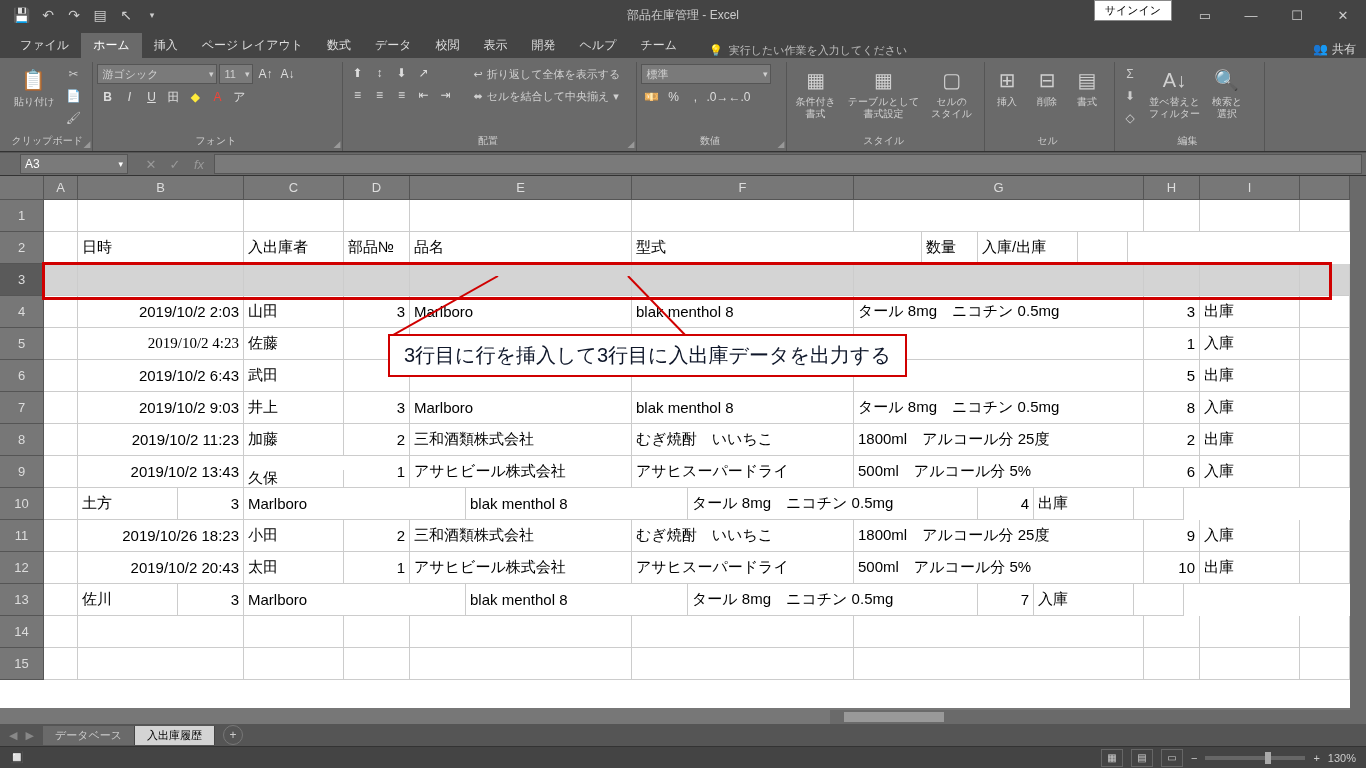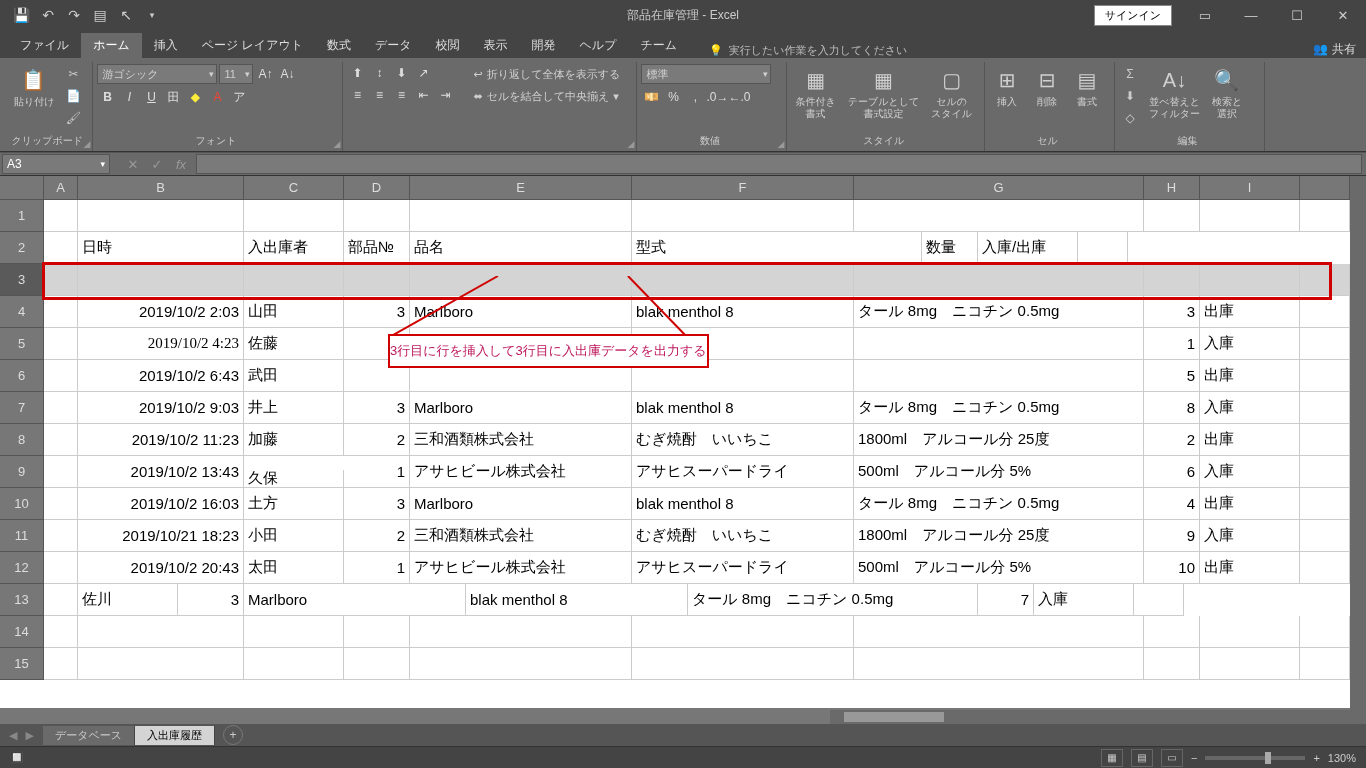--- a/index.html
+++ b/index.html
@@ -1,21 +1,21 @@
 <!DOCTYPE html>
 <html><head>
 <meta charset="utf-8">
 <style>
 *{margin:0;padding:0;box-sizing:border-box;font-family:"Yu Gothic UI","Meiryo",sans-serif}
 body{width:1366px;height:768px;background:#444;overflow:hidden;position:relative;font-size:12px;color:#d0d0d0}
 .titlebar{height:30px;background:#444;display:flex;align-items:center;position:relative}
 .qat{display:flex;align-items:center;gap:2px;padding-left:10px}
 .qat-btn{width:24px;height:24px;display:flex;align-items:center;justify-content:center;color:#ccc;font-size:14px}
 .title-center{position:absolute;left:50%;transform:translateX(-50%);color:#ccc;font-size:12px}
-.title-right{position:absolute;right:0;display:flex;align-items:center;gap:0}
+.title-right{position:absolute;right:0;display:flex;align-items:flex-start;gap:0}
 .signin{background:#fff;color:#000;padding:2px 10px;font-size:11px;margin-right:10px;border:1px solid #888}
 .win-btn{width:46px;height:30px;display:flex;align-items:center;justify-content:center;color:#ccc;font-size:13px}
 .tabs{height:28px;background:#444;display:flex;align-items:flex-end;padding-left:8px;position:relative}
 .tab{padding:4px 12px;color:#ddd;font-size:12px;cursor:pointer}
 .tab.active{background:#6a6a6a;color:#fff}
 .tellme{margin-left:20px;color:#bbb;font-size:11px;display:flex;align-items:center;gap:6px}
 .share{position:absolute;right:10px;color:#ddd;font-size:12px}
 .ribbon{height:94px;background:#6a6a6a;border-bottom:1px solid #333;display:flex;padding:4px 0 0 6px}
 .rgroup{display:flex;flex-direction:column;justify-content:space-between;border-right:1px solid #555;padding:2px 8px 2px 4px;min-width:60px}
 .rgroup-body{display:flex;flex:1;gap:4px;align-items:flex-start}
@@ -25,40 +25,40 @@
 .big-btn .lbl{font-size:10px;text-align:center;line-height:1.2}
 .stack{display:flex;flex-direction:column;gap:2px;justify-content:center}
 .mini{width:22px;height:20px;display:flex;align-items:center;justify-content:center;font-size:12px;color:#ccc}
 .combo{background:#7a7a7a;border:1px solid #555;height:20px;padding:0 16px 0 4px;font-size:11px;display:inline-flex;align-items:center;position:relative;min-width:60px}
 .combo::after{content:"▾";position:absolute;right:3px;font-size:9px}
 .row{display:flex;gap:2px;align-items:center}
 .fmt-btn{width:20px;height:18px;display:flex;align-items:center;justify-content:center;font-size:12px;color:#ddd}
 .long-btn{display:flex;align-items:center;gap:4px;padding:0 6px;height:20px;font-size:11px}
 .dlg{font-size:9px;position:absolute;right:2px;bottom:2px;color:#999}
 .fbar{height:24px;background:#6a6a6a;border-top:1px solid #555;border-bottom:1px solid #333;display:flex;align-items:center}
-.namebox{width:108px;height:20px;background:#7a7a7a;border:1px solid #555;margin-left:2px;padding:0 4px;color:#fff;font-size:12px;display:flex;align-items:center;position:relative}
+.namebox{width:108px;height:20px;background:#7a7a7a;border:1px solid #555;margin-left:20px;padding:0 4px;color:#fff;font-size:12px;display:flex;align-items:center;position:relative}
 .namebox::after{content:"▾";position:absolute;right:4px;font-size:9px}
 .fx-btns{display:flex;gap:2px;margin-left:12px}
 .fx-btn{width:22px;height:20px;display:flex;align-items:center;justify-content:center;color:#999;font-size:13px}
 .fbar-input{flex:1;height:20px;background:#7a7a7a;border:1px solid #555;margin:0 4px}
 .sheet-area{position:absolute;top:176px;left:0;right:0;bottom:44px;background:#777}
 .grid{position:absolute;top:0;left:0;right:16px;bottom:16px;background:#fff;overflow:hidden}
 .corner{position:absolute;top:0;left:0;width:44px;height:24px;background:#777;border-right:1px solid #555;border-bottom:1px solid #555}
 .col-hdrs{position:absolute;top:0;left:44px;right:0;height:24px;display:flex;background:#777}
 .ch{border-right:1px solid #555;border-bottom:1px solid #555;color:#ddd;font-size:13px;text-align:center;line-height:24px;flex-shrink:0}
 .row-hdrs{position:absolute;top:24px;left:0;width:44px;background:#777}
 .rh{height:32px;border-right:1px solid #555;border-bottom:1px solid #555;color:#ddd;font-size:13px;text-align:center;line-height:32px}
 .rh.sel{background:#5a5a5a}
 .cells{position:absolute;top:24px;left:44px;right:0;bottom:0}
 .crow{display:flex;height:32px}
 .cell{border-right:1px solid #ccc;border-bottom:1px solid #ccc;padding:0 4px;font-size:15px;color:#000;display:flex;align-items:center;flex-shrink:0;overflow:hidden;white-space:nowrap}
 .cell.r{justify-content:flex-end}
 .sel-row{position:absolute;top:24px;left:44px;right:0;height:32px;background:#d4d4d4;pointer-events:none}
 .hl-row3{position:absolute;border:3px solid #d00000;pointer-events:none}
-.callout{position:absolute;background:#fff;border:2px solid #d00000;padding:6px 0;font-size:13px;color:#be185d;font-weight:500}
+.callout{position:absolute;background:#fff;border:2px solid #d00000;padding:6px 14px;font-size:20px;color:#0f172a;font-weight:500}
 .sheet-tabs{position:absolute;bottom:22px;left:0;right:0;height:22px;background:#555;display:flex;align-items:center}
 .st-nav{display:flex;gap:2px;padding:0 6px}
 .st-nav span{color:#888;font-size:11px;padding:0 3px}
 .st-tab{padding:2px 12px;font-size:11px;background:#6a6a6a;color:#ccc;border-right:1px solid #444}
 .st-tab.active{background:#d4d4d4;color:#000}
 .st-add{width:20px;height:20px;display:flex;align-items:center;justify-content:center;color:#ccc;border:1px solid #777;border-radius:50%;margin-left:8px;font-size:12px}
 .hscroll{position:absolute;right:16px;bottom:22px;width:520px;height:14px;background:#6a6a6a}
 .hscroll-thumb{position:absolute;left:14px;width:100px;height:10px;top:2px;background:#999}
 .vscroll{position:absolute;right:0;top:176px;bottom:44px;width:16px;background:#6a6a6a}
 .status{position:absolute;bottom:0;left:0;right:0;height:22px;background:#444;display:flex;align-items:center;justify-content:space-between;padding:0 10px;font-size:11px;color:#ccc;border-top:1px solid #333}
@@ -169,20 +169,21 @@
     </div>
    </div>
    <div class="stack" style="gap:2px;margin-left:8px">
     <div class="long-btn">
             <span>↩</span>
             <span>折り返して全体を表示する</span>
           </div>
     <div class="long-btn"><span>⬌</span><span>セルを結合して中央揃え</span> ▾</div>
    </div>
   </div>
+  <div class="rgroup-label">配置</div>
   <span class="dlg">◢</span>
  </div>
  <div class="rgroup" style="position:relative;min-width:150px">
   <div class="rgroup-body" style="flex-direction:column;gap:4px">
    <div class="combo" style="min-width:130px">標準</div>
    <div class="row">
     <div class="fmt-btn">💴</div>
     <div class="fmt-btn">%</div>
     <div class="fmt-btn">,</div>
     <div class="fmt-btn">.0→</div>
@@ -399,33 +400,32 @@
           <div class="cell r" style="width: 66px;">1</div>
           <div class="cell" style="width: 222px;">アサヒビール株式会社</div>
           <div class="cell" style="width: 222px;">アサヒスーパードライ</div>
           <div class="cell" style="width: 290px;">500ml　アルコール分 5%</div>
           <div class="cell r" style="width: 56px;">6</div>
           <div class="cell" style="width: 100px;">入庫</div>
           <div class="cell" style="width: 50px;"></div>
         </div>
         <div class="crow">
           <div class="cell" style="width: 34px;"></div>
-          <div class="cell r" style="width: 166px;">2019/10/2 16:03</div>
           <div class="cell" style="width: 100px;">土方</div>
           <div class="cell r" style="width: 66px;">3</div>
           <div class="cell" style="width: 222px;">Marlboro</div>
           <div class="cell" style="width: 222px;">blak menthol 8</div>
           <div class="cell" style="width: 290px;">タール 8mg　ニコチン 0.5mg</div>
           <div class="cell r" style="width: 56px;">4</div>
           <div class="cell" style="width: 100px;">出庫</div>
           <div class="cell" style="width: 50px;"></div>
         </div>
         <div class="crow">
           <div class="cell" style="width: 34px;"></div>
-          <div class="cell r" style="width: 166px;">2019/10/21 18:23</div>
+          <div class="cell r" style="width: 166px;">2019/10/26 18:23</div>
           <div class="cell" style="width: 100px;">小田</div>
           <div class="cell r" style="width: 66px;">2</div>
           <div class="cell" style="width: 222px;">三和酒類株式会社</div>
           <div class="cell" style="width: 222px;">むぎ焼酎　いいちこ</div>
           <div class="cell" style="width: 290px;">1800ml　アルコール分 25度</div>
           <div class="cell r" style="width: 56px;">9</div>
           <div class="cell" style="width: 100px;">入庫</div>
           <div class="cell" style="width: 50px;"></div>
         </div>
         <div class="crow">

